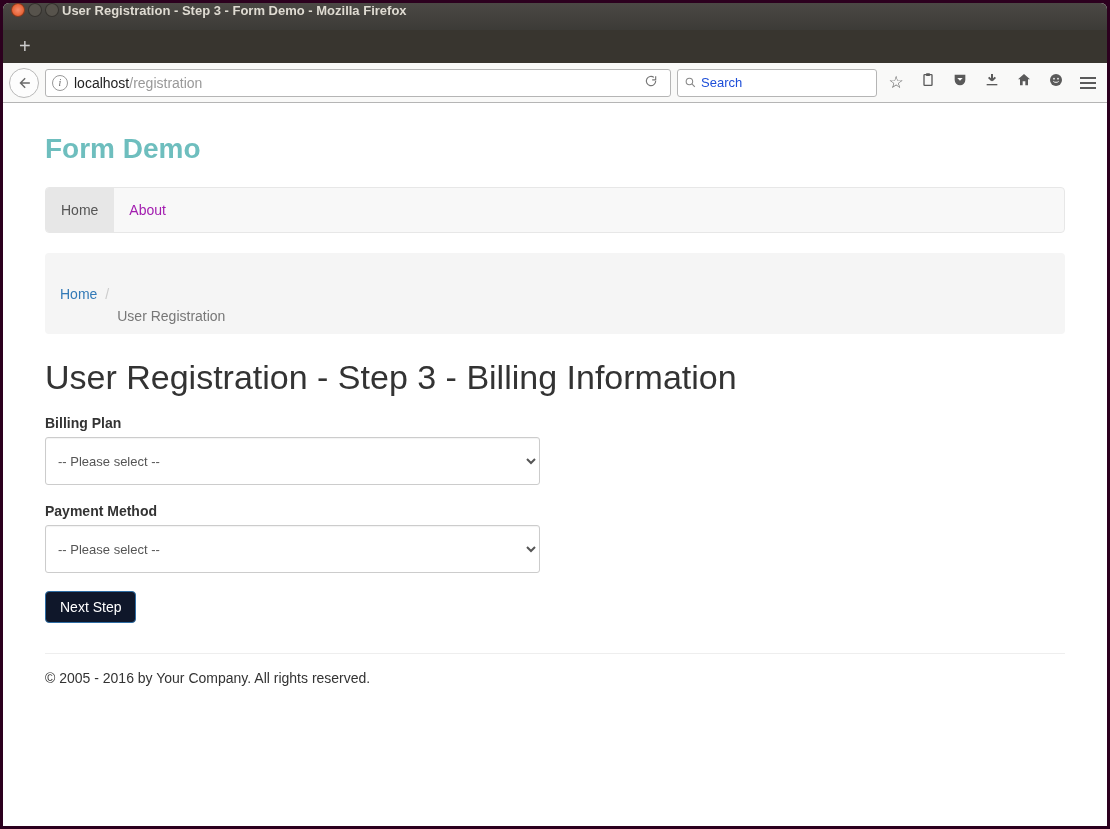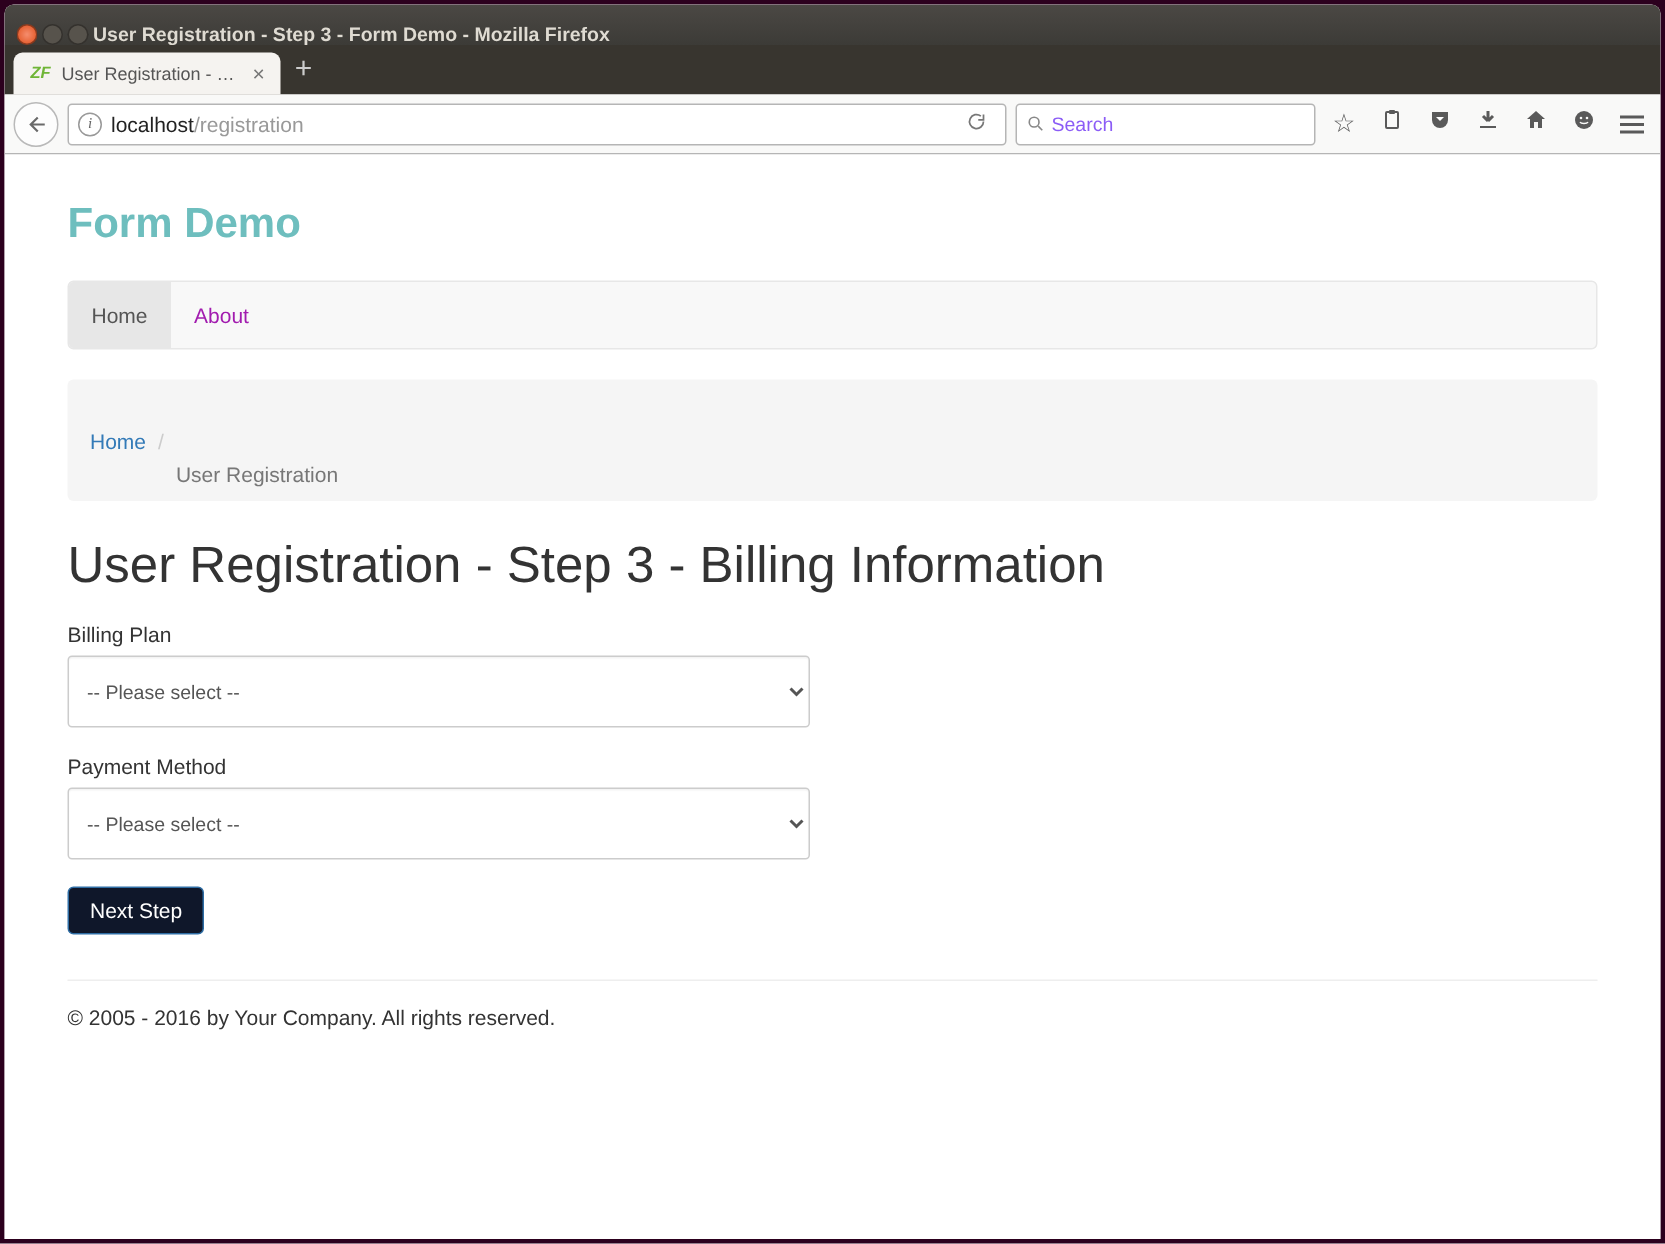--- a/index.html
+++ b/index.html
@@ -22,21 +22,21 @@
     border-radius: 6px 6px 0 0;
     overflow: hidden;
     display: flex;
     flex-direction: column;
     box-shadow: 0 0 0 1px #2c001e;
   }
   .titlebar {
     background: linear-gradient(#4b4844, #3c3b37);
     height: 27px;
     display: flex;
-    align-items: flex-end;
+    align-items: flex-start;
     padding: 0 8px;
     gap: 3px;
     color: #dfdbd2;
     font-size: 13px;
     font-weight: bold;
   }
   .win-btn { width: 14px; height: 14px; border-radius: 50%; display:inline-block; border:1px solid rgba(0,0,0,.4); }
   .win-close { background: radial-gradient(#f58d6e,#df4f1b); }
   .win-min { background: #57534c; }
   .win-max { background: #57534c; }
@@ -94,21 +94,21 @@
   .urlbar .info { width:16px;height:16px;border:1px solid #999;border-radius:50%;display:flex;align-items:center;justify-content:center;font-size:10px;color:#666;font-style:italic;font-family:Georgia,serif;}
   .urltext { flex:1; font-size:14px; }
   .urltext .host { color:#222; }
   .urltext .path { color:#999; }
   .reload { color:#777; padding:0 6px; }
 
   .searchbar {
     width: 200px; height: 28px;
     border:1px solid #b5b5b5; border-radius:3px;
     background:#fff; display:flex; align-items:center;
-    padding:0 6px; gap:4px; color:#8b5cf6; font-size:13px;
+    padding:0 6px; gap:4px; color:#1d4ed8; font-size:13px;
   }
   .tb-icon { width:26px; text-align:center; color:#5a5a5a; font-size:17px; }
   .hamburger { display:flex; flex-direction:column; gap:3px; align-items:center; justify-content:center; width:26px;}
   .hamburger span { width:16px; height:2px; background:#5a5a5a; display:block; }
 
   
   .viewport { flex:1; background:#fff; overflow:auto; }
   .container { width: 1020px; margin: 0 auto; padding: 20px 0; }
 
   .brand {
@@ -128,21 +128,21 @@
     background:#f5f5f5; border-radius:4px; padding:10px 15px; margin-bottom:24px;
     display:flex; gap:8px; font-size:14px; align-items:center;
   }
   .breadcrumb .bc-link { color:#337ab7; }
   .breadcrumb .sep { color:#ccc; }
   .breadcrumb .bc-active { color:#777;margin-top:45px; }
 
   .page-h1 { font-size:34px; font-weight:500; color:#333; margin-bottom:18px; }
 
   .form-group { margin-bottom:18px; }
-  .form-label { font-weight:400; font-size:14px; display:block; margin-bottom:6px; }
+  .form-label { font-weight:700; font-size:14px; display:block; margin-bottom:6px; }
   .form-select {
     width: 495px; height:48px; border:1px solid #ccc; border-radius:3px;
     background:#fff; padding:0 8px; font-size:13px; color:#555;
     box-shadow: inset 0 1px 1px rgba(0,0,0,.05);
   }
 
   .btn-primary {
     background:#0f172a; border:1px solid #2e6da4; color:#fff;
     padding:7px 14px; border-radius:4px; font-size:14px; cursor:pointer;
   }
@@ -156,25 +156,20 @@
 <div class="window">
 
   <div class="titlebar">
     <span class="win-btn win-close"></span>
     <span class="win-btn win-min"></span>
     <span class="win-btn win-max"></span>
     <span>User Registration - Step 3 - Form Demo - Mozilla Firefox</span>
   </div>
 
   <div class="tabstrip">
-    <div class="browser-tab">
-      <span class="favicon">ZF</span>
-      <span>User Registration - …</span>
-      <span class="tab-close">×</span>
-    </div>
     <span class="newtab">+</span>
   </div>
 
   <div class="toolbar">
     <div class="nav-back">
       <svg width="14" height="14" viewBox="0 0 24 24">
           <path fill="none" stroke="#6a6a6a" stroke-width="2.5" d="M14 4l-8 8 8 8M6 12h16"></path>
         </svg>
     </div>
     <div class="urlbar">

